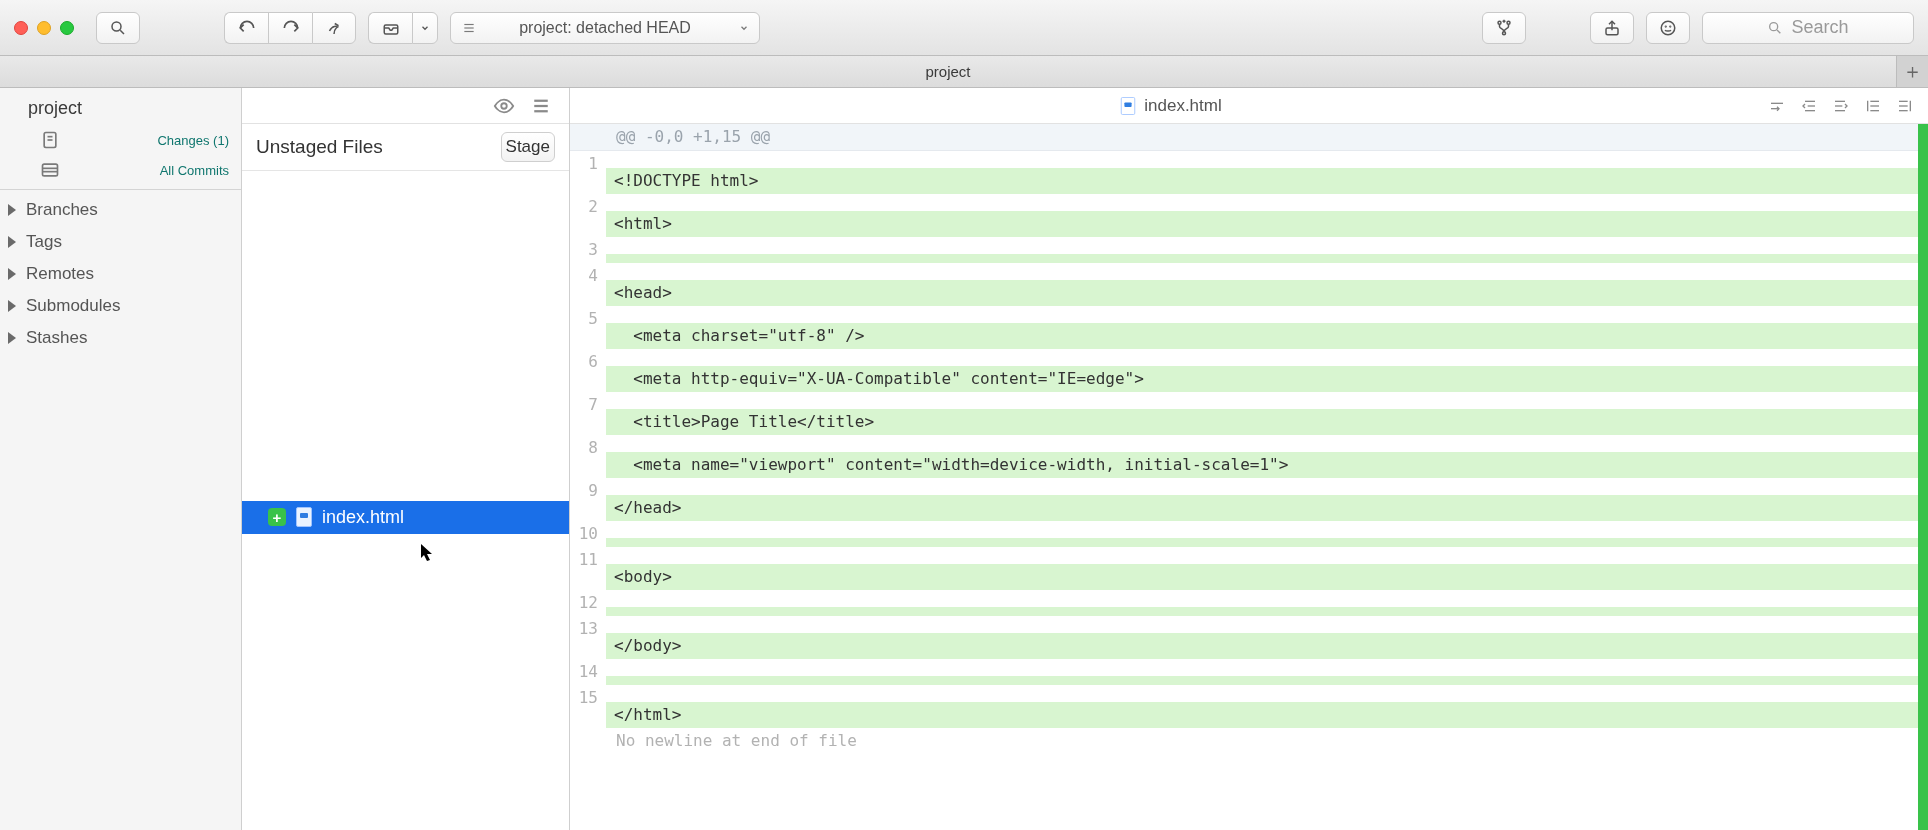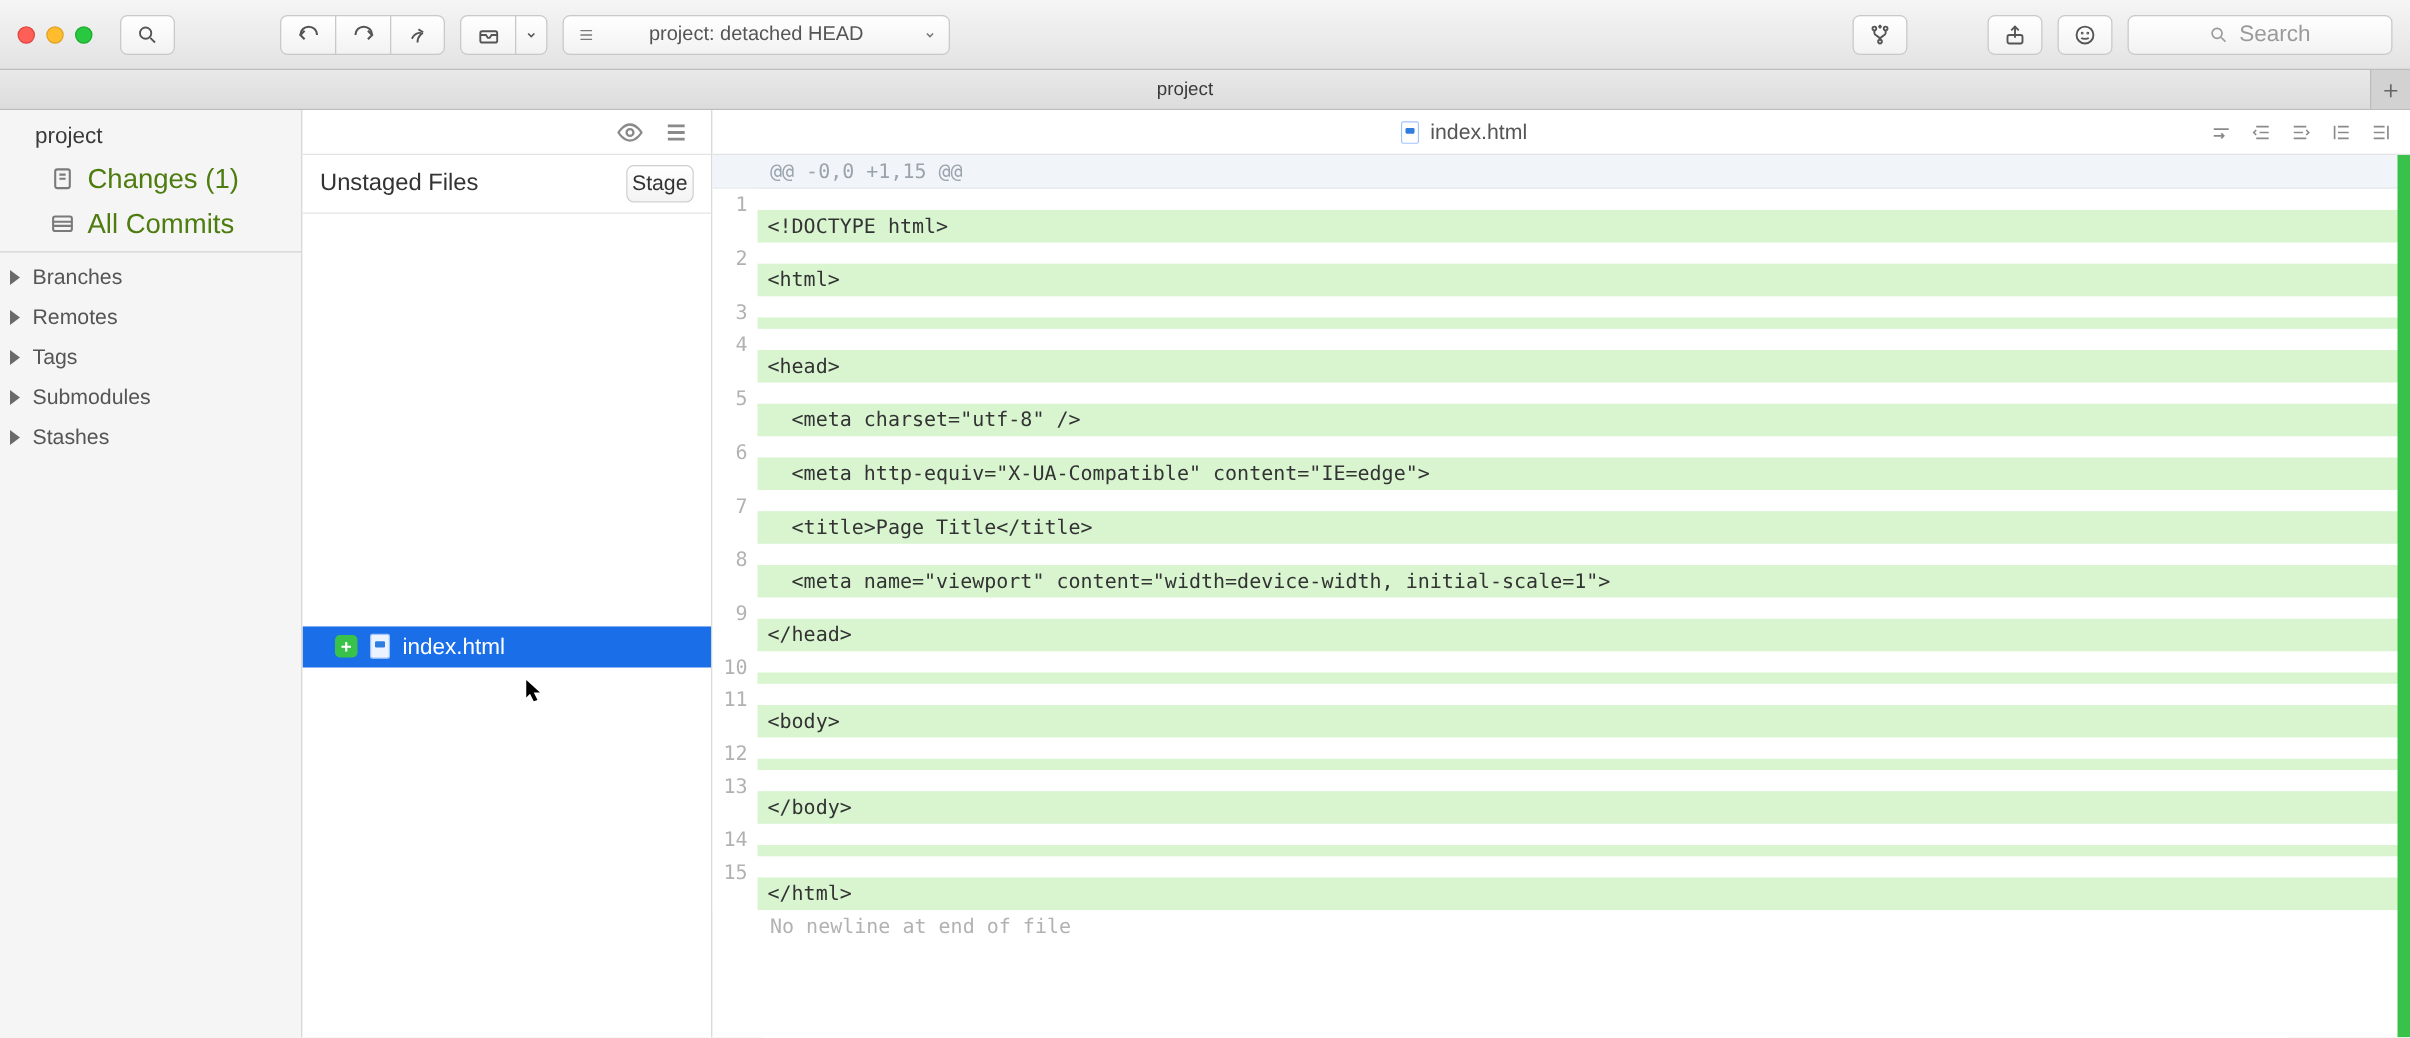--- a/index.html
+++ b/index.html
@@ -121,22 +121,23 @@
     padding-top: 4px;
   }
   .sb-heading {
     padding: 6px 16px 6px 28px;
     font-size: 18px;
     color:#3a3a3a;
   }
   .sb-item {
     display:flex; align-items:center; gap:10px;
     padding: 5px 12px 5px 40px;
-    font-size: 22px;
-    color:#4d7c0f;
+    font-size: 13px;
+    color:#0f766e;
+    justify-content:space-between;
   }
   .sb-item svg, .sb-item .ico { flex:0 0 20px; color:#7a7a7a; }
   .sb-section {
     display:flex; align-items:center; gap:10px;
     padding: 6px 12px 6px 8px;
     font-size:17px;
     color:#555;
   }
   .sb-section .tri {
     width:0;height:0;border-top:6px solid transparent;border-bottom:6px solid transparent;border-left:8px solid #6a6a6a;
@@ -389,25 +390,25 @@
     </div>
 
     <div class="sb-divider"></div>
 
     <div class="sb-section">
       <span class="tri"></span>
       <span>Branches</span>
     </div>
     <div class="sb-section">
       <span class="tri"></span>
-      <span>Remotes</span>
+      <span>Tags</span>
     </div>
     <div class="sb-section">
       <span class="tri"></span>
-      <span>Tags</span>
+      <span>Remotes</span>
     </div>
     <div class="sb-section">
       <span class="tri"></span>
       <span>Submodules</span>
     </div>
     <div class="sb-section">
       <span class="tri"></span>
       <span>Stashes</span>
     </div>
   </div>

